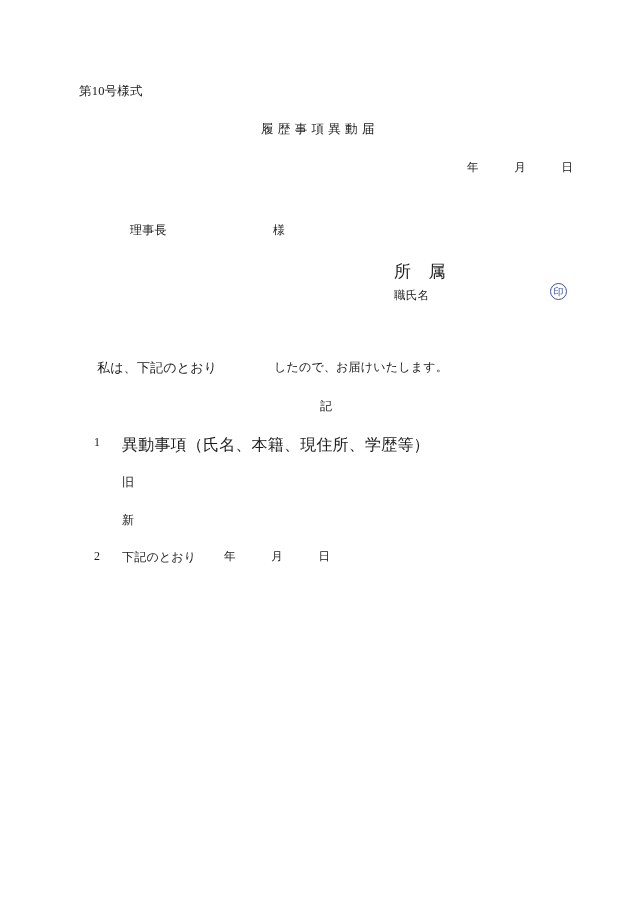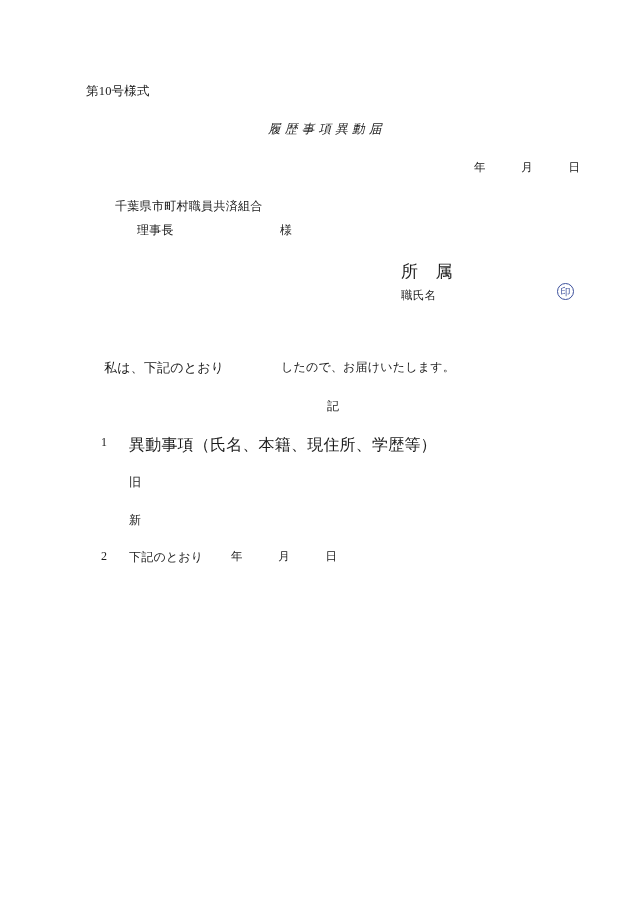--- a/index.html
+++ b/index.html
@@ -10,41 +10,40 @@
     width: 630px;
     height: 915px;
     background: #ffffff;
     font-family: "Liberation Serif", "DejaVu Serif", serif;
     color: #1a1a1a;
     position: relative;
     overflow: hidden;
   }
   .page {
     position: absolute;
-    left: 16px;
+    left: 9px;
     top: 0;
     width: 614px;
     height: 915px;
   }
   .abs {
     position: absolute;
     white-space: pre;
   }
   .form-no {
     left: 70px;
     top: 83px;
     font-size: 12.5px;
     letter-spacing: 0.2px;
   }
   .doc-title {
     left: 252px;
     top: 121px;
     font-size: 12.5px;
     letter-spacing: 0.6px;
-    font-style: italic;
   }
   .date-line {
     left: 458px;
     top: 160px;
     font-size: 11.5px;
     letter-spacing: 0.3px;
   }
   .org-name {
     left: 99px;
     top: 198px;
@@ -150,21 +149,20 @@
 <body>
 
 <div class="page">
 
   <div class="abs form-no">第10号様式</div>
 
   <div class="abs doc-title">履 歴 事 項 異 動 届</div>
 
   <div class="abs date-line">年　　　月　　　日</div>
 
-  <div class="abs org-name">千葉県市町村職員共済組合</div>
 
   <div class="abs addressee-title">理事長</div>
   <div class="abs addressee-sama">様</div>
 
   <div class="abs affil-label">所　属</div>
   <div class="abs name-label">職氏名</div>
   <div class="abs seal">印</div>
 
   <div class="abs statement-1">私は、下記のとおり</div>
   <div class="abs statement-2">したので、お届けいたします。</div>

